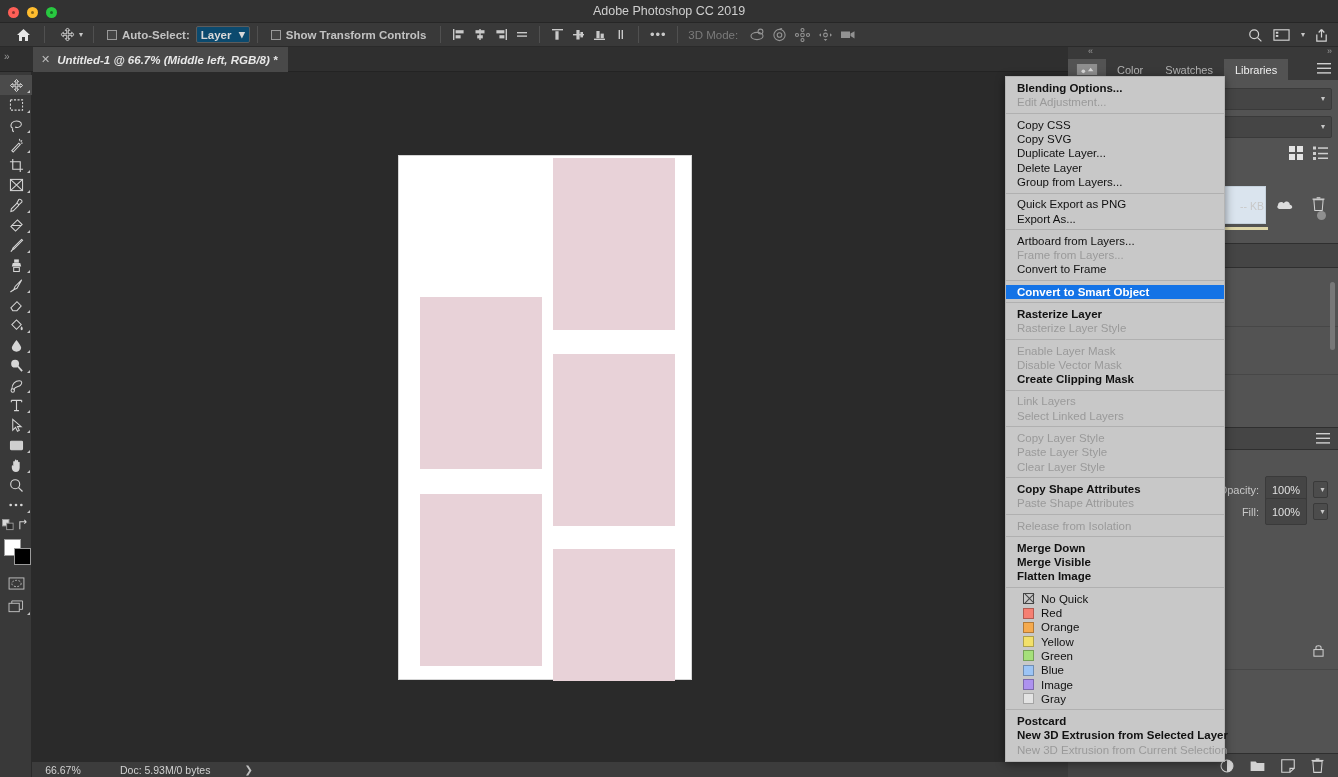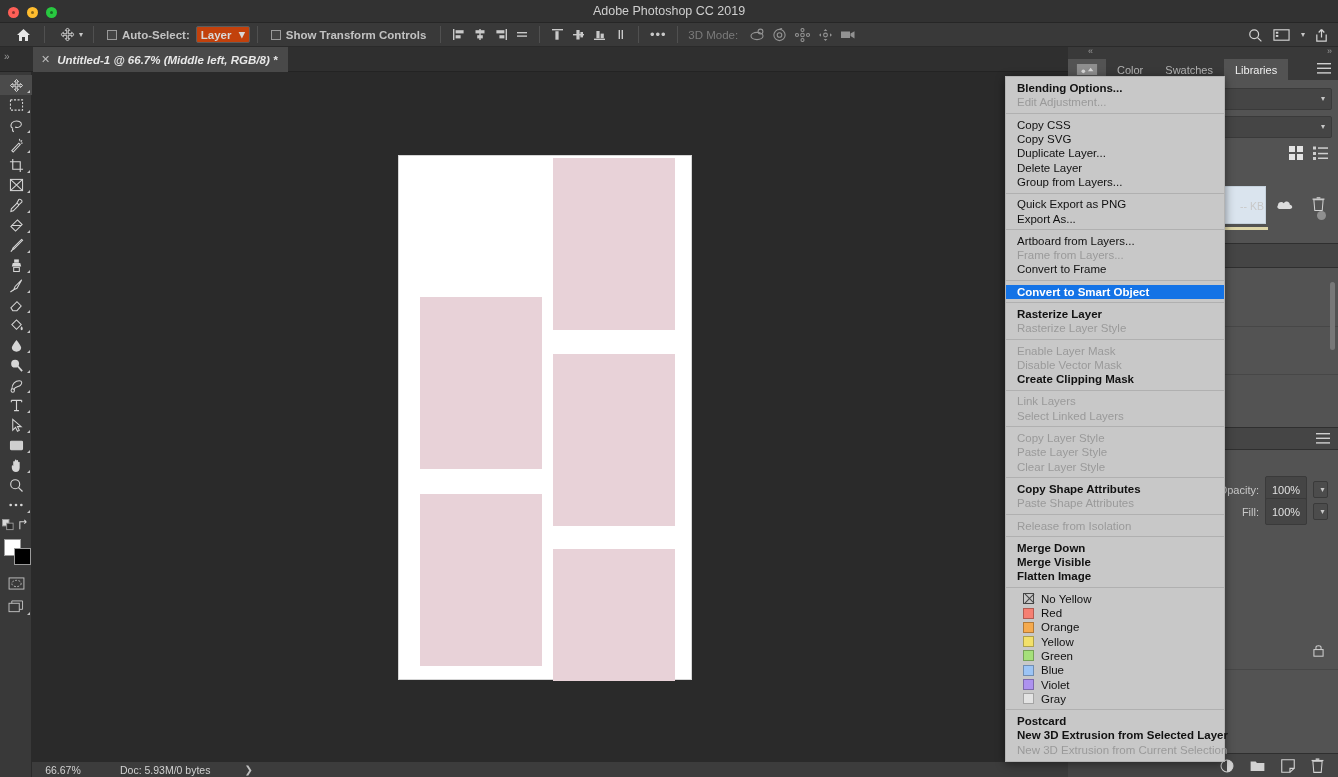--- a/index.html
+++ b/index.html
@@ -50,21 +50,21 @@
     margin-left: 5px;
   }
   .chev { font-size: 8px; color: #c8c8c8; margin-left: 4px; line-height: 1; }
   .ob-label { font-size: 11.5px; color: #c2c2c2; white-space: nowrap; }
   .ob-check {
     width: 10px; height: 10px; border: 1px solid #9a9a9a; background: #444;
     margin-right: 5px; flex: 0 0 auto;
   }
   .ob-group { display: flex; align-items: center; margin-left: 6px; font-weight: bold; }
   .ob-select {
-    height: 17px; min-width: 54px; background: #c2410c;
+    height: 17px; min-width: 54px; background: #0c4a6e;
     border: 1px solid #5c5c5c; border-radius: 2px;
     display: flex; align-items: center; justify-content: space-between;
     padding: 0 4px; margin-left: 6px;
   }
   .ob-select span { font-size: 11.5px; color: #d8d8d8; }
   .align-btn { width: 21px; height: 20px; display: flex; align-items: center; justify-content: center; }
   .dots-btn { width: 24px; height: 20px; display: flex; align-items: center; justify-content: center; letter-spacing:1px; color:#c8c8c8; font-size: 13px; }
   .mode3d { font-size: 11.5px; color: #7b7b7b; margin: 0 7px 0 3px; }
   .icon3d { width: 23px; height: 20px; display: flex; align-items: center; justify-content: center; opacity: 0.62; }
   .ob-right { position: absolute; right: 4px; top: 0; height: 24px; display: flex; align-items: center; }
@@ -905,21 +905,21 @@
       </div>
       <div class="mi bold">
         <span>Merge Visible</span>
       </div>
       <div class="mi bold">
         <span>Flatten Image</span>
       </div>
       <div class="mi-sep"></div>
       <div class="mi color">
         <span class="nocolor"></span>
-        <span>No Yellow</span>
+        <span>No Quick</span>
       </div>
       <div class="mi color">
         <span class="cswatch" style="background: rgb(245, 127, 114);"></span>
         <span>Red</span>
       </div>
       <div class="mi color">
         <span class="cswatch" style="background: rgb(245, 170, 78);"></span>
         <span>Orange</span>
       </div>
       <div class="mi color">
@@ -929,21 +929,21 @@
       <div class="mi color">
         <span class="cswatch" style="background: rgb(165, 224, 122);"></span>
         <span>Green</span>
       </div>
       <div class="mi color">
         <span class="cswatch" style="background: rgb(156, 196, 245);"></span>
         <span>Blue</span>
       </div>
       <div class="mi color">
         <span class="cswatch" style="background: rgb(173, 146, 239);"></span>
-        <span>Violet</span>
+        <span>Image</span>
       </div>
       <div class="mi color">
         <span class="cswatch" style="background: rgb(227, 227, 227);"></span>
         <span>Gray</span>
       </div>
       <div class="mi-sep"></div>
       <div class="mi bold">
         <span>Postcard</span>
       </div>
       <div class="mi bold">

